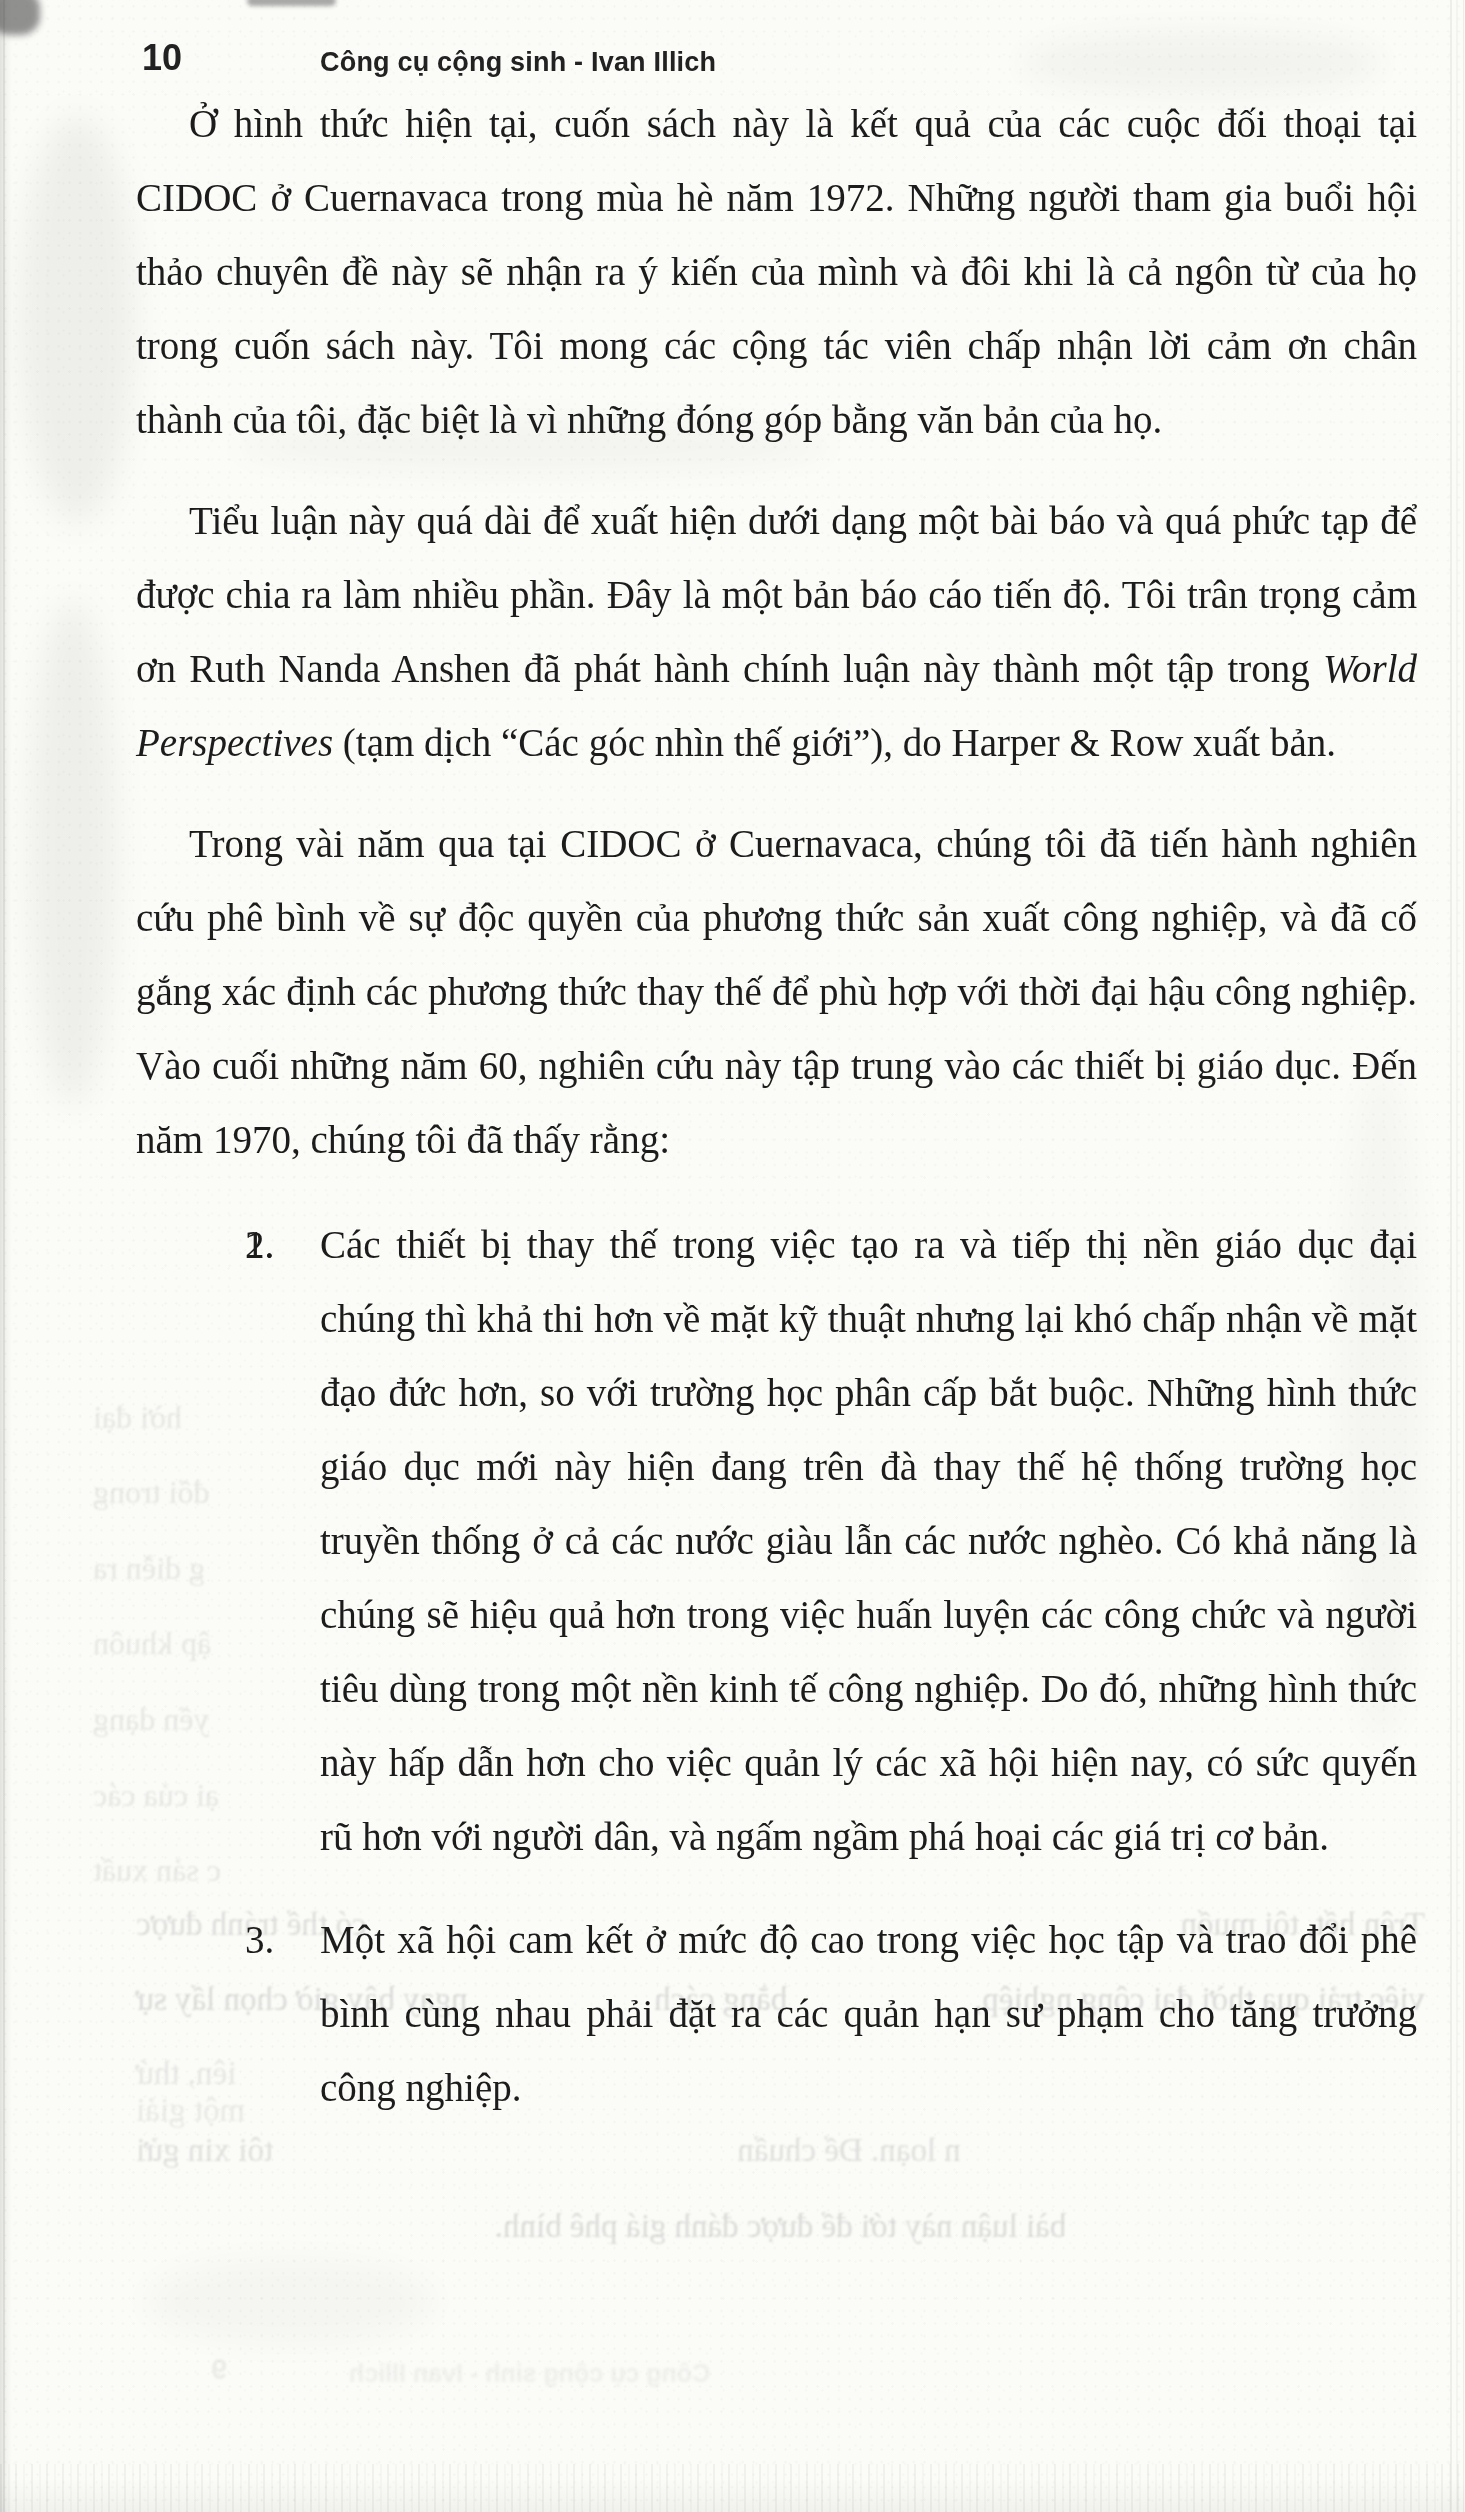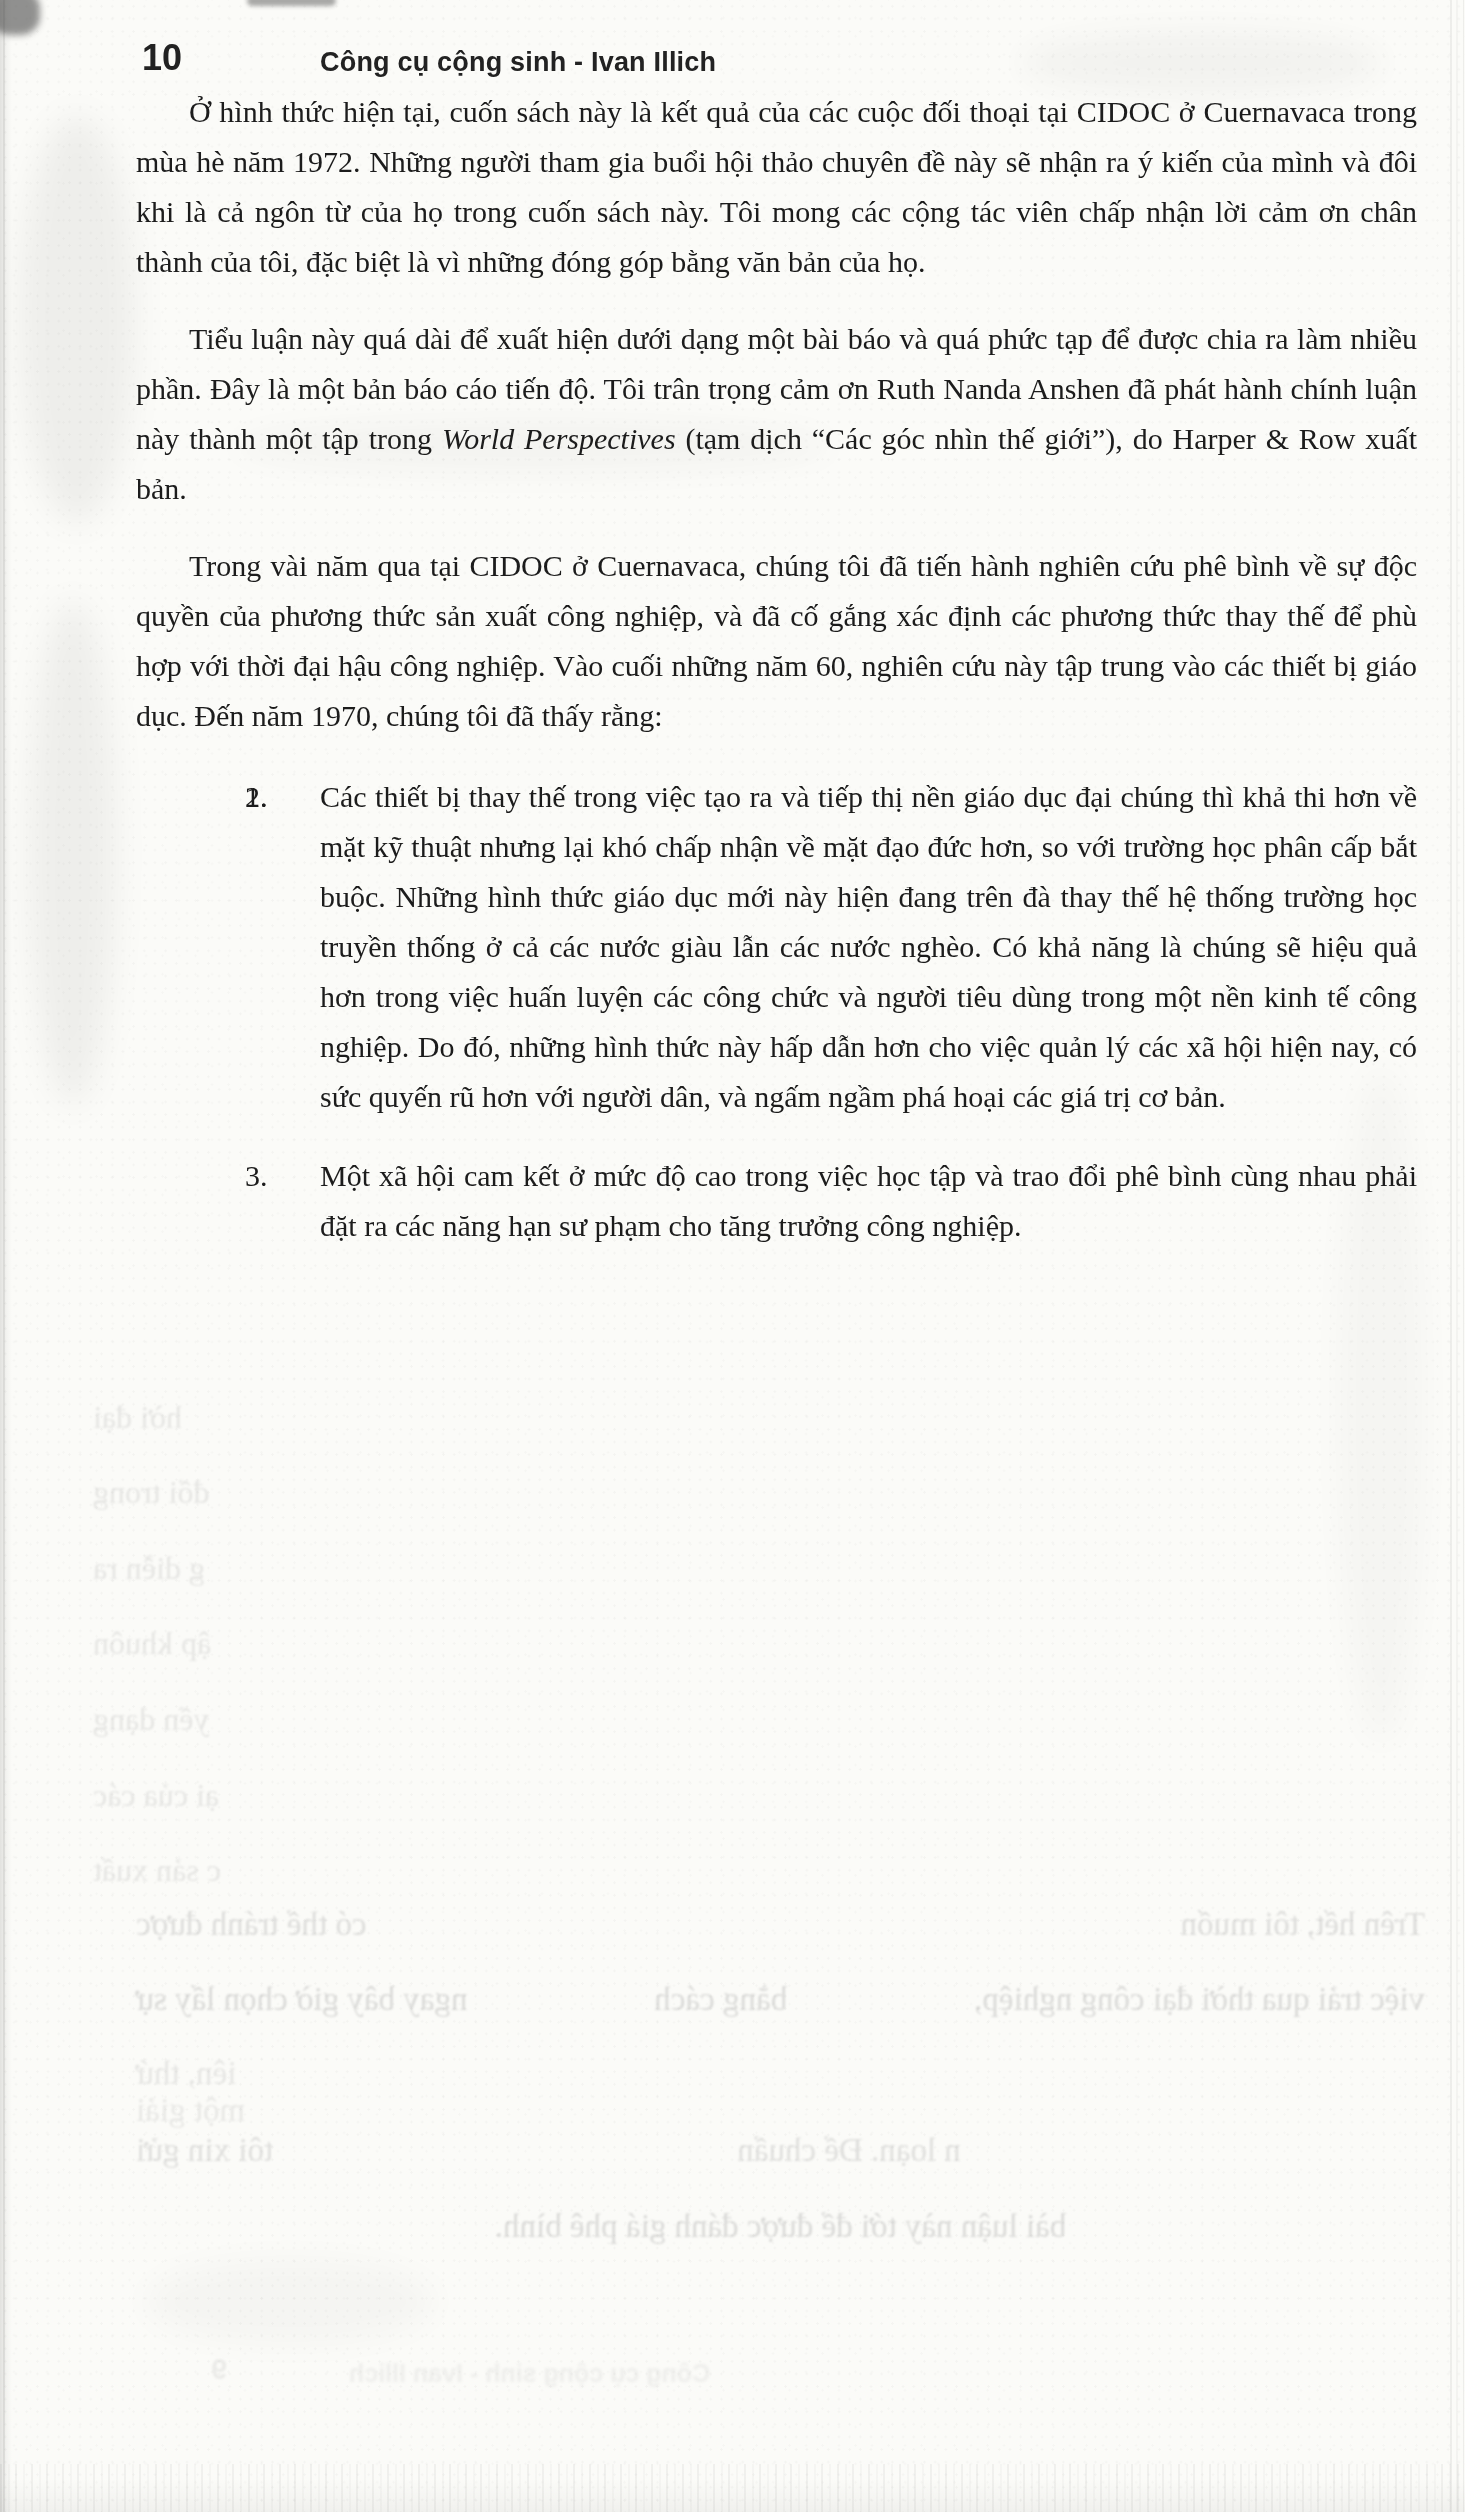--- a/index.html
+++ b/index.html
@@ -31,21 +31,21 @@
   .smudge.corner{left:-9.7px;top:-9.7px;width:50px;height:45px;background:#3a3a3a;opacity:.55;filter:blur(3.9px);border-radius:40%;}
   .smudge.topdash{left:247px;top:-3.9px;width:89px;height:9.7px;background:#2d2d2d;opacity:.4;filter:blur(1.9px);border-radius:5.8px;}
   .smudge.soft{background:rgba(0,0,0,0.05);filter:blur(15.5px);}
   
   .hdr-num{position:absolute;left:142px;top:37px;font-family:"Liberation Sans",sans-serif;
     font-size:36px;font-weight:700;color:var(--header-ink);}
   .hdr-title{position:absolute;left:320px;top:47px;font-family:"Liberation Sans",sans-serif;
     font-size:27px;font-weight:700;letter-spacing:0.2px;color:var(--header-ink);text-align:right;}
   
   .body-text{position:absolute;left:136px;top:87px;width:1281px;
-    font-size:30px;line-height:50px;text-align:justify;}
+    font-size:39px;line-height:74px;text-align:justify;}
   .body-text p{margin:0 0 27px 0;text-indent:53px;}
   .body-text p:last-of-type{margin-bottom:0;}
   .ital{font-style:italic;}
   .numlist{margin-top:31px;}
   .list-item{position:relative;padding-left:184px;margin-bottom:29px;}
   .list-item .num{position:absolute;left:109px;top:0;}
   .list-item .item-text{text-align:justify;}
   
   .bleed{color:var(--bleed-ink);font-family:"Liberation Serif",serif;pointer-events:none;}
   .bleed-frag{position:absolute;left:93px;font-size:32px;display:inline-block;
@@ -132,19 +132,19 @@
     <div class="numlist">
       <div class="list-item">
         <span class="num">1.</span>
       </div>
       <div class="list-item">
         <span class="num">2.</span>
         <div class="item-text">Các thiết bị thay thế trong việc tạo ra và tiếp thị nền giáo dục đại chúng thì khả thi hơn về mặt kỹ thuật nhưng lại khó chấp nhận về mặt đạo đức hơn, so với trường học phân cấp bắt buộc. Những hình thức giáo dục mới này hiện đang trên đà thay thế hệ thống trường học truyền thống ở cả các nước giàu lẫn các nước nghèo. Có khả năng là chúng sẽ hiệu quả hơn trong việc huấn luyện các công chức và người tiêu dùng trong một nền kinh tế công nghiệp. Do đó, những hình thức này hấp dẫn hơn cho việc quản lý các xã hội hiện nay, có sức quyến rũ hơn với người dân, và ngấm ngầm phá hoại các giá trị cơ bản.</div>
       </div>
       <div class="list-item">
         <span class="num">3.</span>
-        <div class="item-text">Một xã hội cam kết ở mức độ cao trong việc học tập và trao đổi phê bình cùng nhau phải đặt ra các năng hạn sư phạm cho tăng trưởng công nghiệp.</div>
+        <div class="item-text">Một xã hội cam kết ở mức độ cao trong việc học tập và trao đổi phê bình cùng nhau phải đặt ra các quản hạn sư phạm cho tăng trưởng công nghiệp.</div>
       </div>
     </div>
   </div>
 
 </div>
 
 
 </body></html>

